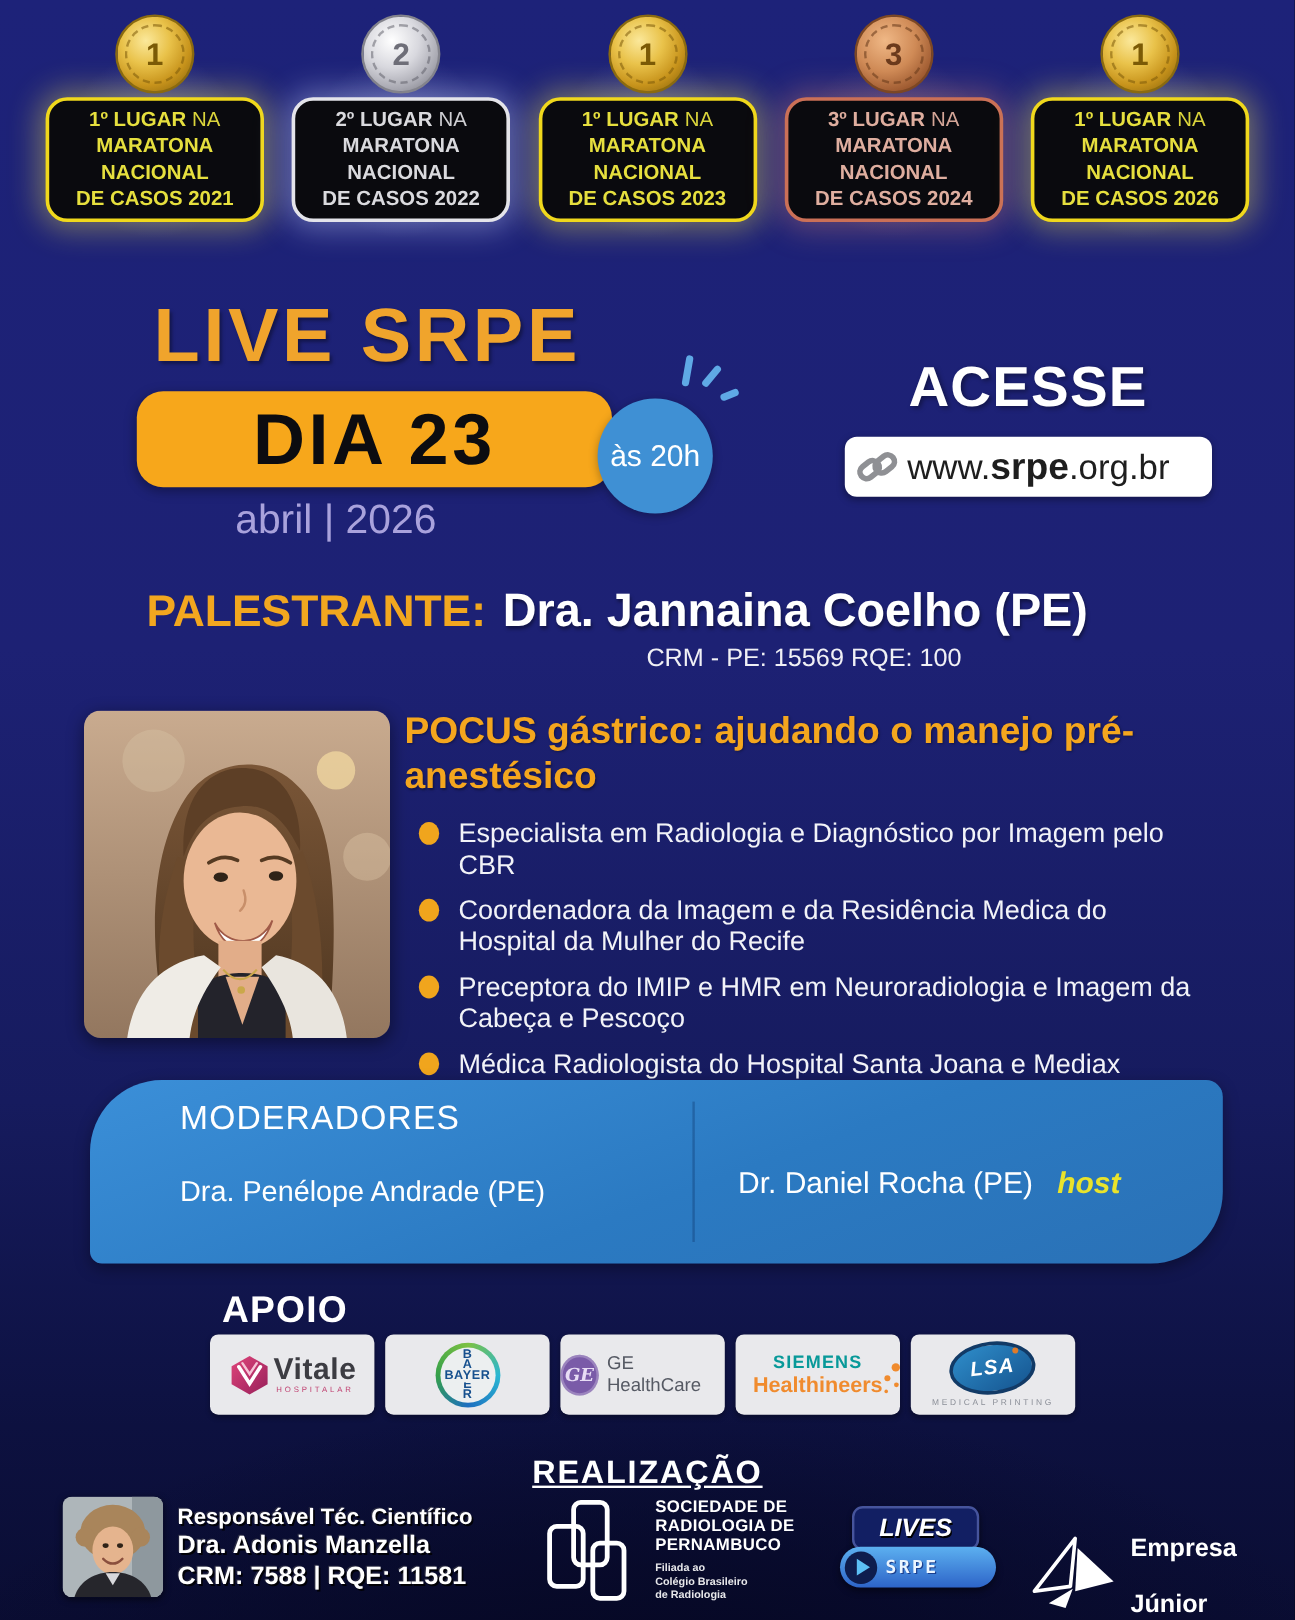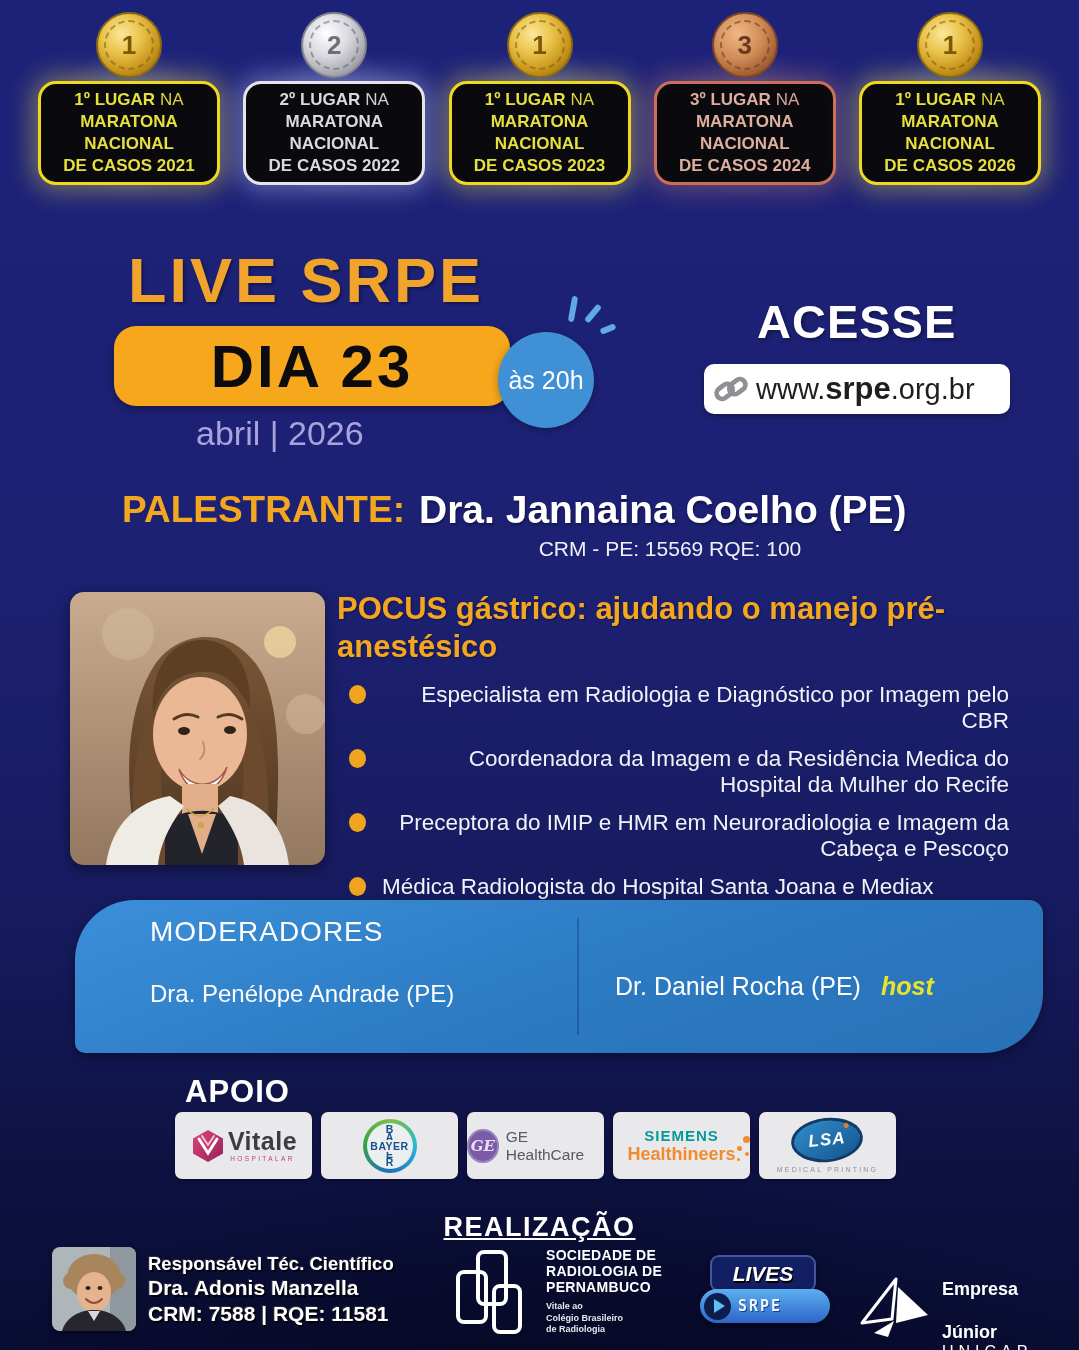--- a/index.html
+++ b/index.html
@@ -62,28 +62,28 @@
 
   
   .speaker-row{left:122px;top:488px;display:flex;align-items:center;}
   .speaker-label{font-size:37px;font-weight:bold;color:#f2a71f;}
   .speaker-name{font-size:39px;font-weight:bold;color:#ffffff;margin-left:14px;text-shadow:1px 2px 3px rgba(0,0,0,.4);}
   .speaker-cred{left:530px;top:537px;width:280px;text-align:center;font-size:21px;color:#f0f0f5;}
   .photo-frame{left:70px;top:592px;width:255px;height:273px;border-radius:14px;overflow:hidden;box-shadow:0 4px 14px rgba(0,0,0,.45);}
   .talk-col{left:337px;top:590px;width:672px;}
   .talk-title{font-size:31px;font-weight:bold;color:#f4a61e;line-height:1.22;width:640px;text-shadow:1px 1px 2px rgba(0,0,0,.35);}
   .bullets{list-style:none;margin:16px 0 0 0;padding:0;}
-  .bullets li{display:flex;align-items:flex-start;margin-bottom:11px;text-align:right;}
+  .bullets li{display:flex;align-items:flex-start;margin-bottom:11px;}
   .dot{flex:0 0 auto;width:17px;height:19px;border-radius:50%;background:#f0a51d;margin:3px 16px 0 12px;}
   .bullet-text{font-size:22.5px;color:#f2f3f8;line-height:1.18;}
 
   
   .mod-panel{left:75px;top:900px;width:944px;height:153px;
     background:linear-gradient(160deg,#3b8fd8 0%,#2b7ac2 55%,#2a71b6 100%);
-    border-radius:60px 14px 60px 10px;box-shadow:0 4px 12px rgba(0,0,0,.35);padding-left:24px;}
+    border-radius:60px 14px 60px 10px;box-shadow:0 4px 12px rgba(0,0,0,.35);}
   .mod-heading{position:absolute;left:75px;top:16px;font-size:28px;color:#ffffff;letter-spacing:1px;}
   .mod-divider{position:absolute;left:502px;top:18px;bottom:18px;width:2px;background:rgba(8,40,90,.30);}
   .mod-left{position:absolute;left:75px;top:80px;font-size:24px;color:#ffffff;}
   .mod-right{position:absolute;left:540px;top:72px;font-size:25px;color:#ffffff;display:flex;align-items:baseline;}
   .host-tag{color:#e9e32b;font-style:italic;font-weight:bold;margin-left:20px;}
 
   
   .apoio-heading{left:185px;top:1074px;font-size:31px;font-weight:bold;color:#ffffff;letter-spacing:1px;}
   .logos-row{left:175px;top:1112px;display:flex;gap:9px;}
   .logo-card{width:137px;height:67px;background:#e9e9ec;border-radius:7px;display:flex;align-items:center;justify-content:center;box-shadow:0 2px 4px rgba(0,0,0,.3);}
@@ -132,21 +132,21 @@
   .lives-top{width:102px;height:33px;margin-left:10px;background:#121f63;border:2px solid #46549c;border-radius:9px;
     display:flex;align-items:center;justify-content:center;font-style:italic;font-weight:bold;font-size:21px;color:#fff;
     text-shadow:1px 2px 0 #000;box-shadow:0 3px 4px rgba(0,0,0,.5);}
   .lives-bottom{margin-top:-3px;width:130px;height:34px;background:linear-gradient(180deg,#5cb0f0,#2d64c8);
     border-radius:17px;display:flex;align-items:center;padding-left:4px;box-sizing:border-box;gap:7px;box-shadow:0 3px 6px rgba(0,0,0,.45);}
   .play-circle{width:27px;height:27px;border-radius:50%;background:#0e1d4e;display:flex;align-items:center;justify-content:center;}
   .play-tri{width:0;height:0;border-top:7px solid transparent;border-bottom:7px solid transparent;border-left:11px solid #5cc0f5;margin-left:3px;}
   .lives-sub{font-family:"DejaVu Sans Mono",monospace;font-weight:bold;font-size:15px;letter-spacing:2px;color:#eaf5ff;text-shadow:1px 1px 0 #1a3f8f;}
   .unicap-logo{left:858px;top:1256px;display:flex;align-items:center;gap:10px;color:#ffffff;}
   .unicap-text{line-height:1.05;}
-  .unicap-l1,.unicap-l2{font-size:18px;font-weight:bold;margin-top:24px;}
+  .unicap-l1,.unicap-l2{font-size:21px;font-weight:bold;margin-top:24px;}
   .unicap-l3{font-size:16px;letter-spacing:5px;font-weight:400;margin-top:2px;}
 </style>
 </head>
 <body>
 
 <div class="canvas">
 
   <div class="badges-row">
 
     <div class="badge badge--gold">
@@ -407,21 +407,21 @@
         <rect x="42" y="40" width="26" height="46" rx="6"></rect>
       </g>
     </svg>
     <div class="srpe-text">
       <div class="srpe-name">
         <div>SOCIEDADE DE</div>
         <div>RADIOLOGIA DE</div>
         <div>PERNAMBUCO</div>
       </div>
       <div class="srpe-sub">
-        <div>Vitale ao</div>
+        <div>Filiada ao</div>
         <div>Colégio Brasileiro</div>
         <div>de Radiologia</div>
       </div>
     </div>
   </div>
 
   <div class="abs lives-logo">
     <div class="lives-top">LIVES</div>
     <div class="lives-bottom">
       <div class="play-circle">

